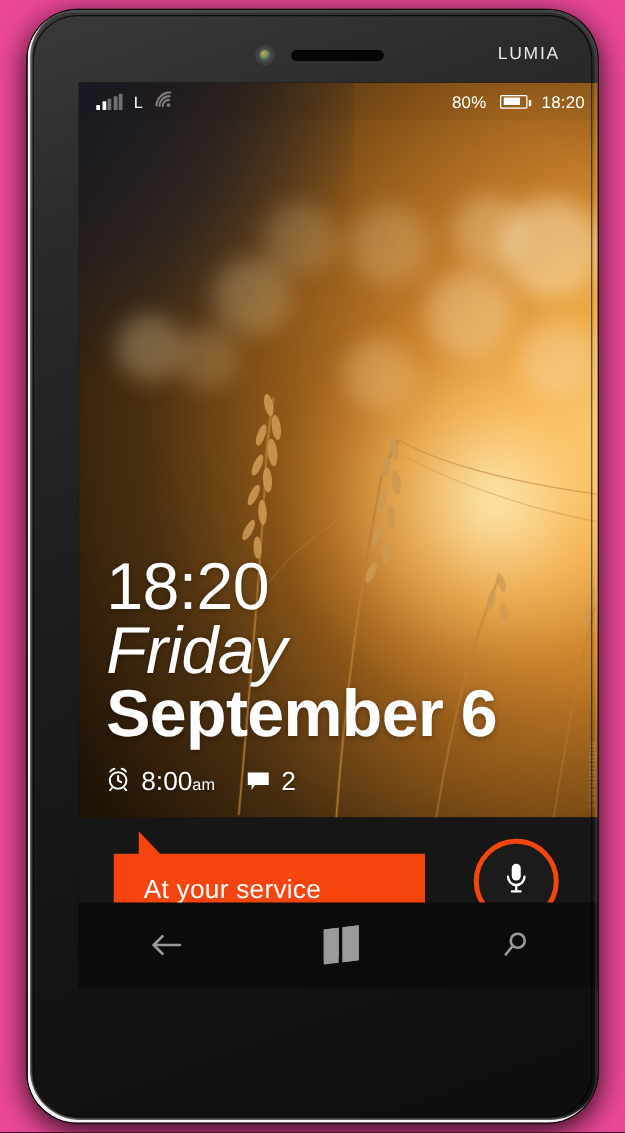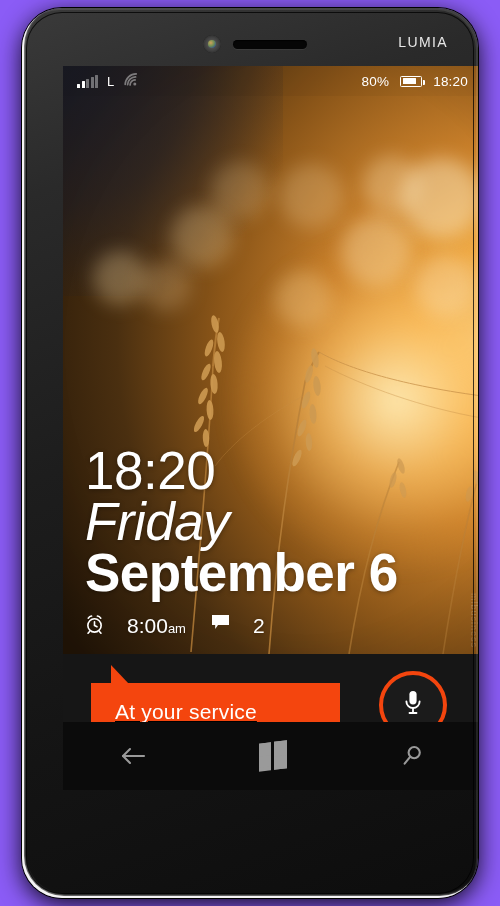--- a/index.html
+++ b/index.html
@@ -2,21 +2,21 @@
 <html><head>
 <meta charset="utf-8">
 <title>Lumia Lock Screen</title>
 <style>
   html,body{margin:0;padding:0;background:#000;}
   body{
     width:500px;height:906px;overflow:hidden;
     font-family:"Liberation Sans","DejaVu Sans",sans-serif;
     -webkit-font-smoothing:antialiased;
   }
-  #stage{position:relative;width:500px;height:906px;background:#8b5cf6;overflow:hidden;}
+  #stage{position:relative;width:500px;height:906px;background:#ec4899;overflow:hidden;}
 
   
   .device{
     position:absolute;left:22px;top:8px;width:456px;height:890px;
     border-radius:40px;
     background:linear-gradient(160deg,#3a3a3a 0%,#2a2a2a 18%,#1d1d1d 45%,#141414 72%,#0d0d0d 100%);
     box-shadow:0 0 0 1px #000, 0 6px 24px rgba(0,0,0,.9);
     overflow:hidden;
   }
   
@@ -109,40 +109,40 @@
   .lockinfo{position:absolute;left:22px;bottom:16px;right:10px;color:#fff;}
   .bigtime,.bigday,.bigdate{
     font-weight:300;line-height:1.02;letter-spacing:-0.5px;
     text-shadow:0 1px 5px rgba(0,0,0,.35);
     font-family:"Liberation Sans","DejaVu Sans",sans-serif;
   }
   .bigtime{font-size:53px;}
   .bigday{font-size:53px;margin-top:-3px;font-style:italic;}
   .bigdate{font-size:53px;margin-top:-3px;font-weight:bold;}
   .glances{display:flex;align-items:center;gap:26px;margin-top:14px;}
-  .glance{display:flex;align-items:flex-start;gap:23px;color:#fff;}
+  .glance{display:flex;align-items:flex-end;gap:9px;color:#fff;}
   .glance .gtxt{font-size:21px;font-weight:400;text-shadow:0 1px 4px rgba(0,0,0,.4);}
   .glance .gtxt small{font-size:13px;font-weight:400;}
 
   .watermark{
     position:absolute;right:3px;bottom:6px;
     writing-mode:vertical-rl;
     font-size:9px;color:rgba(255,255,255,.17);letter-spacing:1px;
   }
 
   
   .cortana{
     position:absolute;left:0;top:588px;width:419px;height:126px;
     background:#161616;
   }
   .bubble-wrap{position:absolute;left:28px;top:11px;width:249px;height:76px;}
   .tailsvg{position:absolute;left:0;top:0;}
   .bubble{
     position:absolute;left:0;top:18px;width:249px;height:58px;background:#f4450e;
-    display:flex;align-items:center;text-decoration:underline;
+    display:flex;align-items:center;
   }
   .bubble span{
     color:#fff;font-size:21px;font-weight:300;padding-left:24px;letter-spacing:.2px;
   }
   .micbtn{
     position:absolute;left:316px;top:17px;width:68px;height:68px;border-radius:50%;
     border:4px solid #f4450e;background:#1b1b1b;box-sizing:border-box;
     display:flex;align-items:center;justify-content:center;
   }
   .dots{position:absolute;left:0;top:96px;width:419px;height:14px;}

